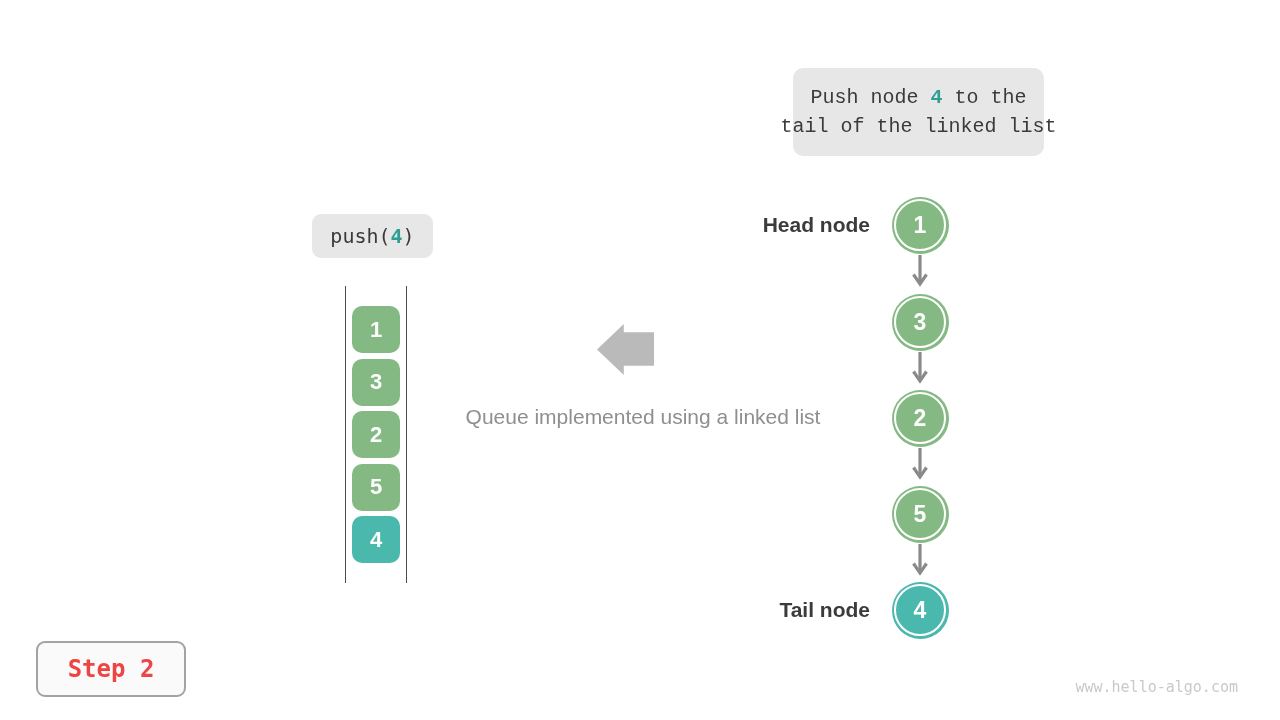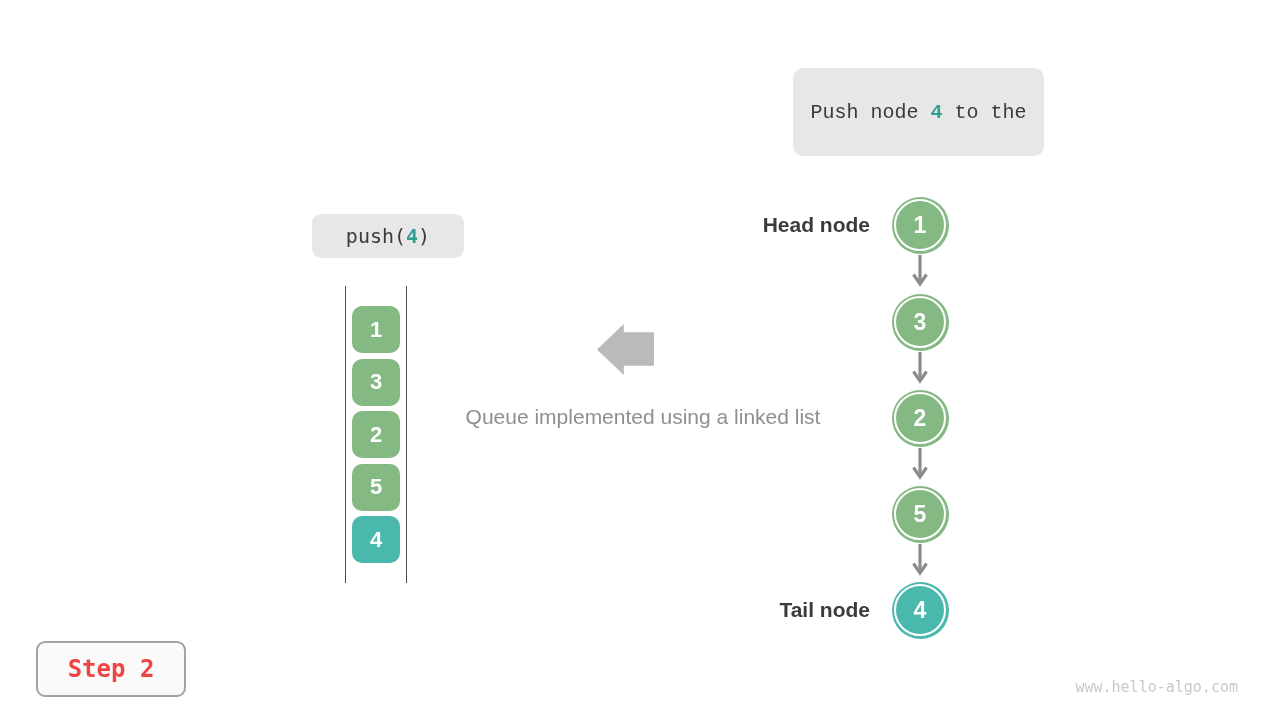--- a/index.html
+++ b/index.html
@@ -28,21 +28,21 @@
     color: var(--text-dark);
     white-space: pre;
     font-family: Liberation Mono, monospace;
   }
   .hl { color: var(--teal-text); font-weight: bold; }
 
   
   .op-box {
     position: absolute;
     left: 312px; top: 214px;
-    width: 152px; height: 44px;
+    width: 121px; height: 44px;
     background: var(--box-bg);
     border-radius: 9px;
     display: flex;
     align-items: center;
     justify-content: center;
     font-family: "DejaVu Sans Mono", monospace;
     font-size: 20px;
     color: var(--text-dark);
     white-space: pre;
     text-align: right;
@@ -159,20 +159,21 @@
     color: #c9c9c9;
   }
 </style>
 </head>
 <body>
 
 <div class="canvas">
 
   <div class="callout">
     <div><span>Push node </span><span class="hl">4</span><span> to the</span></div>
+    <div>tail of the linked list</div>
   </div>
 
   <div class="op-box"><span>push(</span><span class="hl">4</span><span>)</span></div>
 
   <div class="queue-walls"></div>
   <div class="queue-items">
       <div class="queue-item">1</div>
       <div class="queue-item">3</div>
       <div class="queue-item">2</div>
       <div class="queue-item">5</div>

